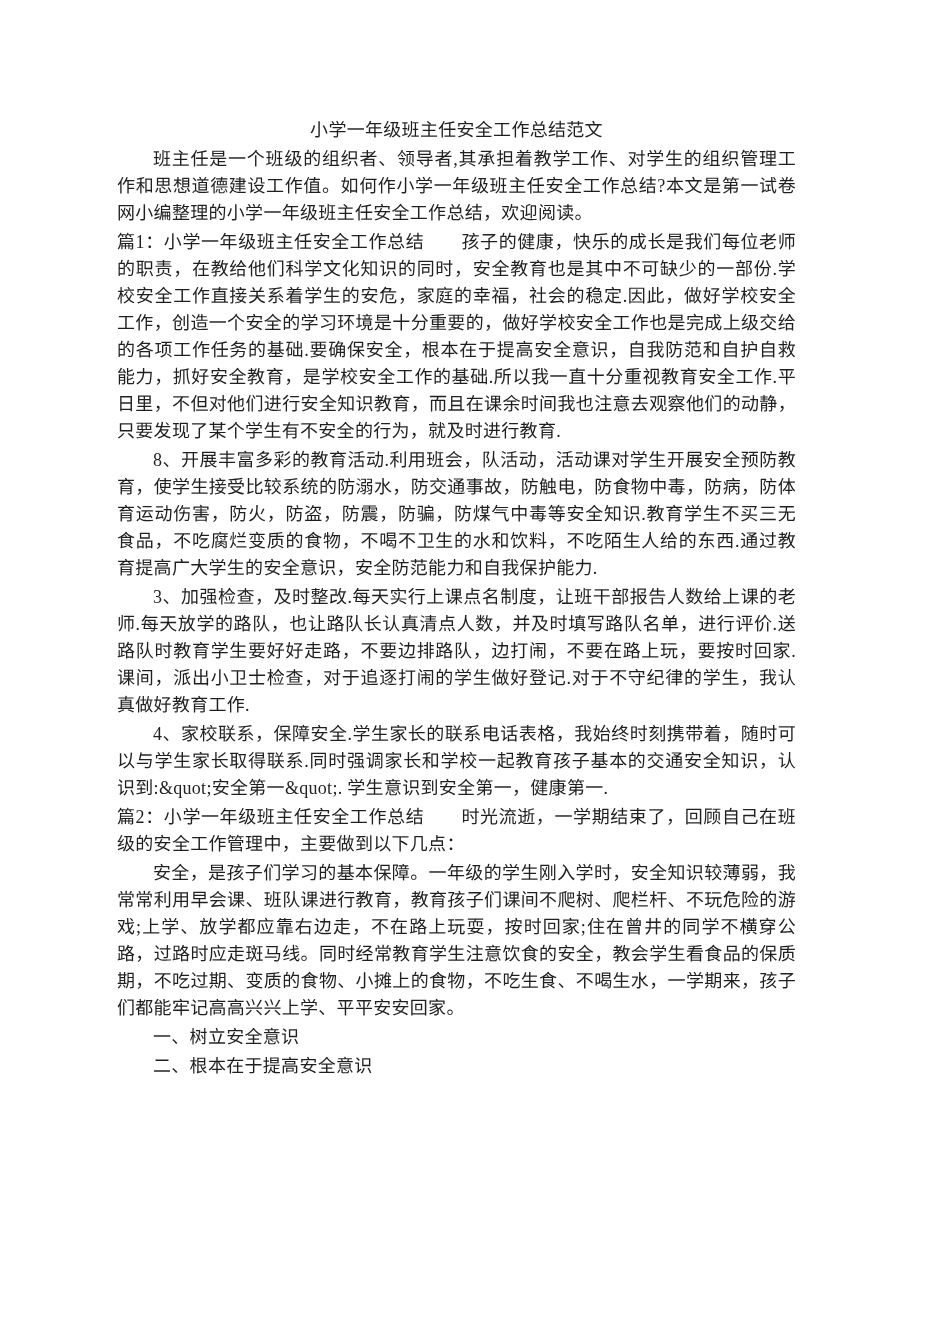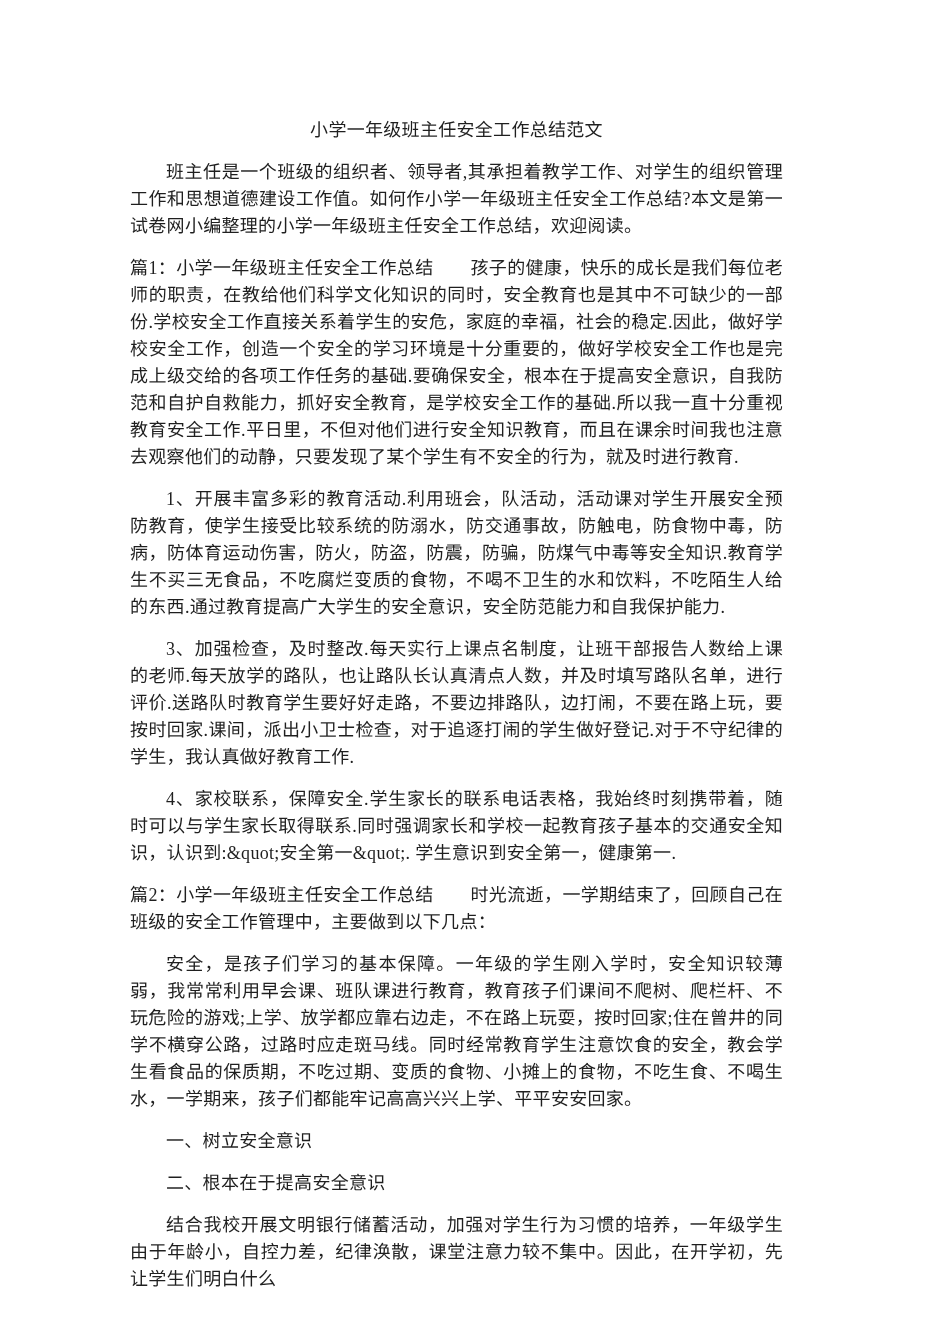--- a/index.html
+++ b/index.html
@@ -23,40 +23,39 @@
   }
   .doc-title {
     margin: 0;
     font-size: 18px;
     font-weight: normal;
     line-height: 27px;
     text-align: center;
     letter-spacing: 0.3px;
   }
   .para {
-    margin: 15px;
+    margin: 2px;
     font-size: 18px;
     line-height: 27px;
     text-align: justify;
     text-indent: 2em;
     letter-spacing: 0.3px;
     word-break: break-all;
   }
   .para.no-indent {
     text-indent: 0;
   }
 </style>
 </head>
 <body>
 
 <div class="page">
   <h1 class="doc-title">小学一年级班主任安全工作总结范文</h1>
   <p class="para">班主任是一个班级的组织者、领导者,其承担着教学工作、对学生的组织管理工作和思想道德建设工作值。如何作小学一年级班主任安全工作总结?本文是第一试卷网小编整理的小学一年级班主任安全工作总结，欢迎阅读。</p>
   <p class="para no-indent">篇1：小学一年级班主任安全工作总结　　孩子的健康，快乐的成长是我们每位老师的职责，在教给他们科学文化知识的同时，安全教育也是其中不可缺少的一部份.学校安全工作直接关系着学生的安危，家庭的幸福，社会的稳定.因此，做好学校安全工作，创造一个安全的学习环境是十分重要的，做好学校安全工作也是完成上级交给的各项工作任务的基础.要确保安全，根本在于提高安全意识，自我防范和自护自救能力，抓好安全教育，是学校安全工作的基础.所以我一直十分重视教育安全工作.平日里，不但对他们进行安全知识教育，而且在课余时间我也注意去观察他们的动静，只要发现了某个学生有不安全的行为，就及时进行教育.</p>
-  <p class="para">1、开展丰富多彩的教育活动.利用班会，队活动，活动课对学生开展安全预防教育，使学生接受比较系统的防溺水，防交通事故，防触电，防食物中毒，防病，防体育运动伤害，防火，防盗，防震，防骗，防煤气中毒等安全知识.教育学生不买三无食品，不吃腐烂变质的食物，不喝不卫生的水和饮料，不吃陌生人给的东西.通过教育提高广大学生的安全意识，安全防范能力和自我保护能力.</p>
+  <p class="para">8、开展丰富多彩的教育活动.利用班会，队活动，活动课对学生开展安全预防教育，使学生接受比较系统的防溺水，防交通事故，防触电，防食物中毒，防病，防体育运动伤害，防火，防盗，防震，防骗，防煤气中毒等安全知识.教育学生不买三无食品，不吃腐烂变质的食物，不喝不卫生的水和饮料，不吃陌生人给的东西.通过教育提高广大学生的安全意识，安全防范能力和自我保护能力.</p>
   <p class="para">3、加强检查，及时整改.每天实行上课点名制度，让班干部报告人数给上课的老师.每天放学的路队，也让路队长认真清点人数，并及时填写路队名单，进行评价.送路队时教育学生要好好走路，不要边排路队，边打闹，不要在路上玩，要按时回家.课间，派出小卫士检查，对于追逐打闹的学生做好登记.对于不守纪律的学生，我认真做好教育工作.</p>
   <p class="para">4、家校联系，保障安全.学生家长的联系电话表格，我始终时刻携带着，随时可以与学生家长取得联系.同时强调家长和学校一起教育孩子基本的交通安全知识，认识到:&amp;quot;安全第一&amp;quot;. 学生意识到安全第一，健康第一.</p>
   <p class="para no-indent">篇2：小学一年级班主任安全工作总结　　时光流逝，一学期结束了，回顾自己在班级的安全工作管理中，主要做到以下几点：</p>
   <p class="para">安全，是孩子们学习的基本保障。一年级的学生刚入学时，安全知识较薄弱，我常常利用早会课、班队课进行教育，教育孩子们课间不爬树、爬栏杆、不玩危险的游戏;上学、放学都应靠右边走，不在路上玩耍，按时回家;住在曾井的同学不横穿公路，过路时应走斑马线。同时经常教育学生注意饮食的安全，教会学生看食品的保质期，不吃过期、变质的食物、小摊上的食物，不吃生食、不喝生水，一学期来，孩子们都能牢记高高兴兴上学、平平安安回家。</p>
   <p class="para">一、树立安全意识</p>
   <p class="para">二、根本在于提高安全意识</p>
-  <p class="para">结合我校开展文明银行储蓄活动，加强对学生行为习惯的培养，一年级学生由于年龄小，自控力差，纪律涣散，课堂注意力较不集中。因此，在开学初，先让学生们明白什么</p>
 </div>
 
 </body></html>

